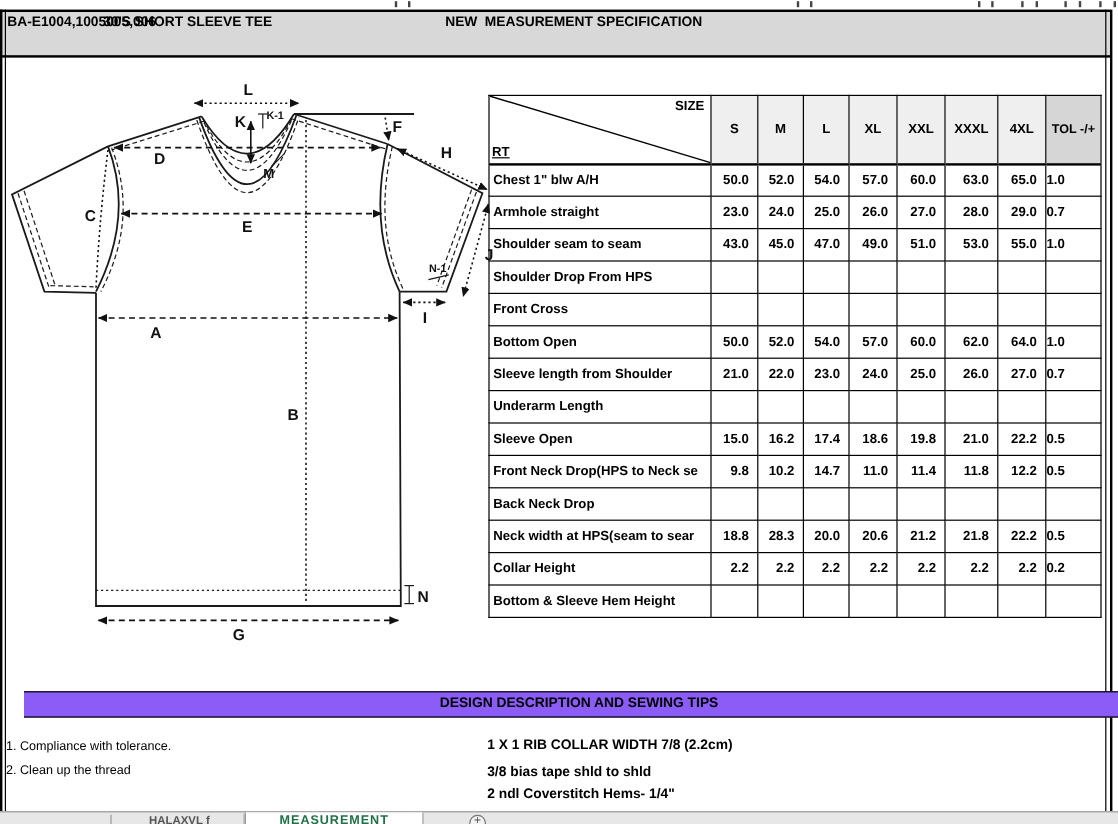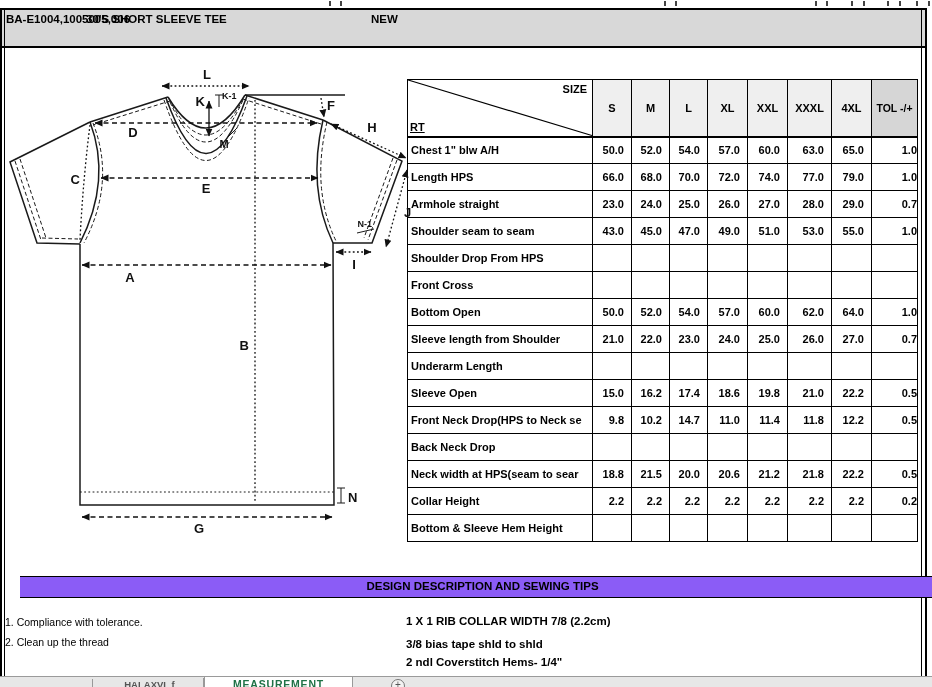--- a/index.html
+++ b/index.html
@@ -32,21 +32,21 @@
   table.spec thead th{height:57px;background:#efefef;text-align:center;border-bottom:2px solid #000;}
   table.spec thead th.tolh{background:#d6d6d6;font-size:10.5px;}
   table.spec thead th.corner{background:#fff;position:relative;width:185px;}
   table.spec thead th:nth-child(2){width:39px;} table.spec thead th:nth-child(3){width:38px;}
   table.spec thead th:nth-child(4){width:38px;} table.spec thead th:nth-child(5){width:40px;}
   table.spec thead th:nth-child(6){width:40px;margin-top:16px;} table.spec thead th:nth-child(7){width:44px;}
   table.spec thead th:nth-child(8){width:40px;} table.spec thead th:nth-child(9){width:46px;}
   table.spec tbody tr{height:27px;}
   table.spec tbody td{text-align:right;padding-right:7px;}
   table.spec tbody td.rowlabel{text-align:left;padding:0 2px 0 3px;}
-  table.spec tbody td.tol{text-align:right;padding-right:0;}
+  table.spec tbody td.tol{text-align:left;padding-right:0;}
   .corner .c-size{position:absolute;top:3px;right:5px;font-size:11px;}
   .corner .c-part{position:absolute;bottom:3px;left:2px;font-size:11px;text-decoration:underline;}
   .corner svg{position:absolute;left:0;top:0;width:100%;height:100%;}
   
   .designband{position:absolute;left:0;top:576px;width:925px;height:22px;background:#8b5cf6;
               border-top:1.5px solid #000;border-bottom:1.5px solid #000;box-sizing:border-box;
               text-align:center;font-weight:bold;font-size:11.5px;line-height:18px;z-index:4;margin-left:20px;}
   
   .noteL{position:absolute;left:5px;font-size:10.5px;white-space:nowrap;}
   .nl0{top:616px;} .nl1{top:636px;}
@@ -82,20 +82,21 @@
     <i style="left:887px"></i>
       <i style="left:899px"></i>
     <i style="left:916px"></i>
       <i style="left:928px"></i>
   </div>
 
   <div class="titlebar">
     <span class="t-style">BA-E1004,1005005,006</span>
     <span class="t-name">30'S SHORT SLEEVE TEE</span>
     <span class="t-new">NEW</span>
+    <span class="t-title">MEASUREMENT SPECIFICATION</span>
   </div>
 
   <svg class="diagram" width="420" height="580" viewBox="0 0 420 580">
     <defs>
       <marker id="ae" viewBox="0 0 8 8" markerWidth="8" markerHeight="8" refX="7.5" refY="4" orient="auto" markerUnits="userSpaceOnUse">
         <path d="M0,0.5 L8,4 L0,7.5 Z" fill="#111"></path>
         </marker>
       <marker id="as" viewBox="0 0 8 8" markerWidth="8" markerHeight="8" refX="0.5" refY="4" orient="auto" markerUnits="userSpaceOnUse">
         <path d="M8,0.5 L0,4 L8,7.5 Z" fill="#111"></path>
         </marker>
@@ -199,31 +200,20 @@
           <td>50.0</td>
           <td>52.0</td>
           <td>54.0</td>
           <td>57.0</td>
           <td>60.0</td>
           <td>63.0</td>
           <td>65.0</td>
           <td class="tol">1.0</td>
         </tr>
         <tr>
-          <td class="rowlabel">Length HPS</td>
-          <td>66.0</td>
-          <td>68.0</td>
-          <td>70.0</td>
-          <td>72.0</td>
-          <td>74.0</td>
-          <td>77.0</td>
-          <td>79.0</td>
-          <td class="tol">1.0</td>
-        </tr>
-        <tr>
           <td class="rowlabel">Armhole straight</td>
           <td>23.0</td>
           <td>24.0</td>
           <td>25.0</td>
           <td>26.0</td>
           <td>27.0</td>
           <td>28.0</td>
           <td>29.0</td>
           <td class="tol">0.7</td>
         </tr>
@@ -322,21 +312,21 @@
           <td></td>
           <td></td>
           <td></td>
           <td></td>
           <td></td>
           <td class="tol"></td>
         </tr>
         <tr>
           <td class="rowlabel">Neck width at HPS(seam to sear</td>
           <td>18.8</td>
-          <td>21.5</td>
+          <td>28.3</td>
           <td>20.0</td>
           <td>20.6</td>
           <td>21.2</td>
           <td>21.8</td>
           <td>22.2</td>
           <td class="tol">0.5</td>
         </tr>
         <tr>
           <td class="rowlabel">Collar Height</td>
           <td>2.2</td>

